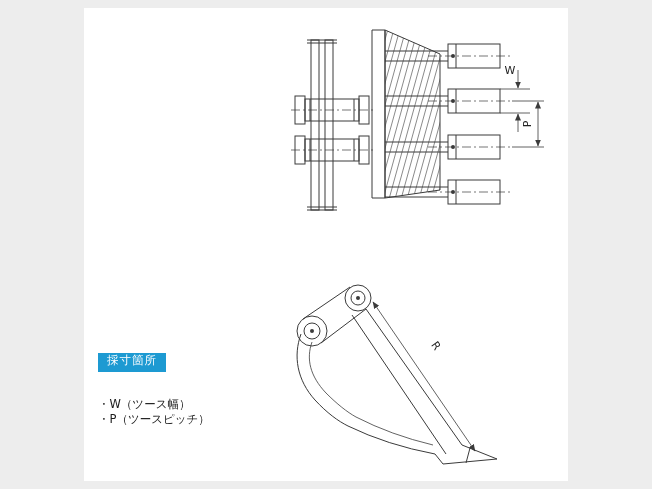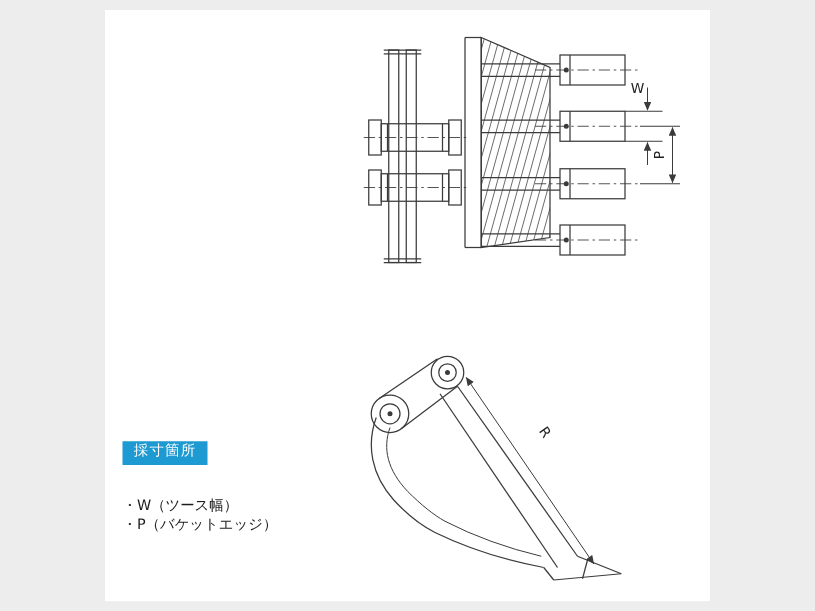--- a/index.html
+++ b/index.html
@@ -182,14 +182,14 @@
     </g>
   </g>
 
   <text x="148" y="80" transform="rotate(55 148 80)" text-anchor="middle">R</text>
 </svg>
 
 <div class="badge">採寸箇所</div>
 
 <div class="legend">
   <div>・W（ツース幅）</div>
-  <div>・P（バケットエッジ）</div>
+  <div>・P（ツースピッチ）</div>
 </div>
 
 </body></html>

